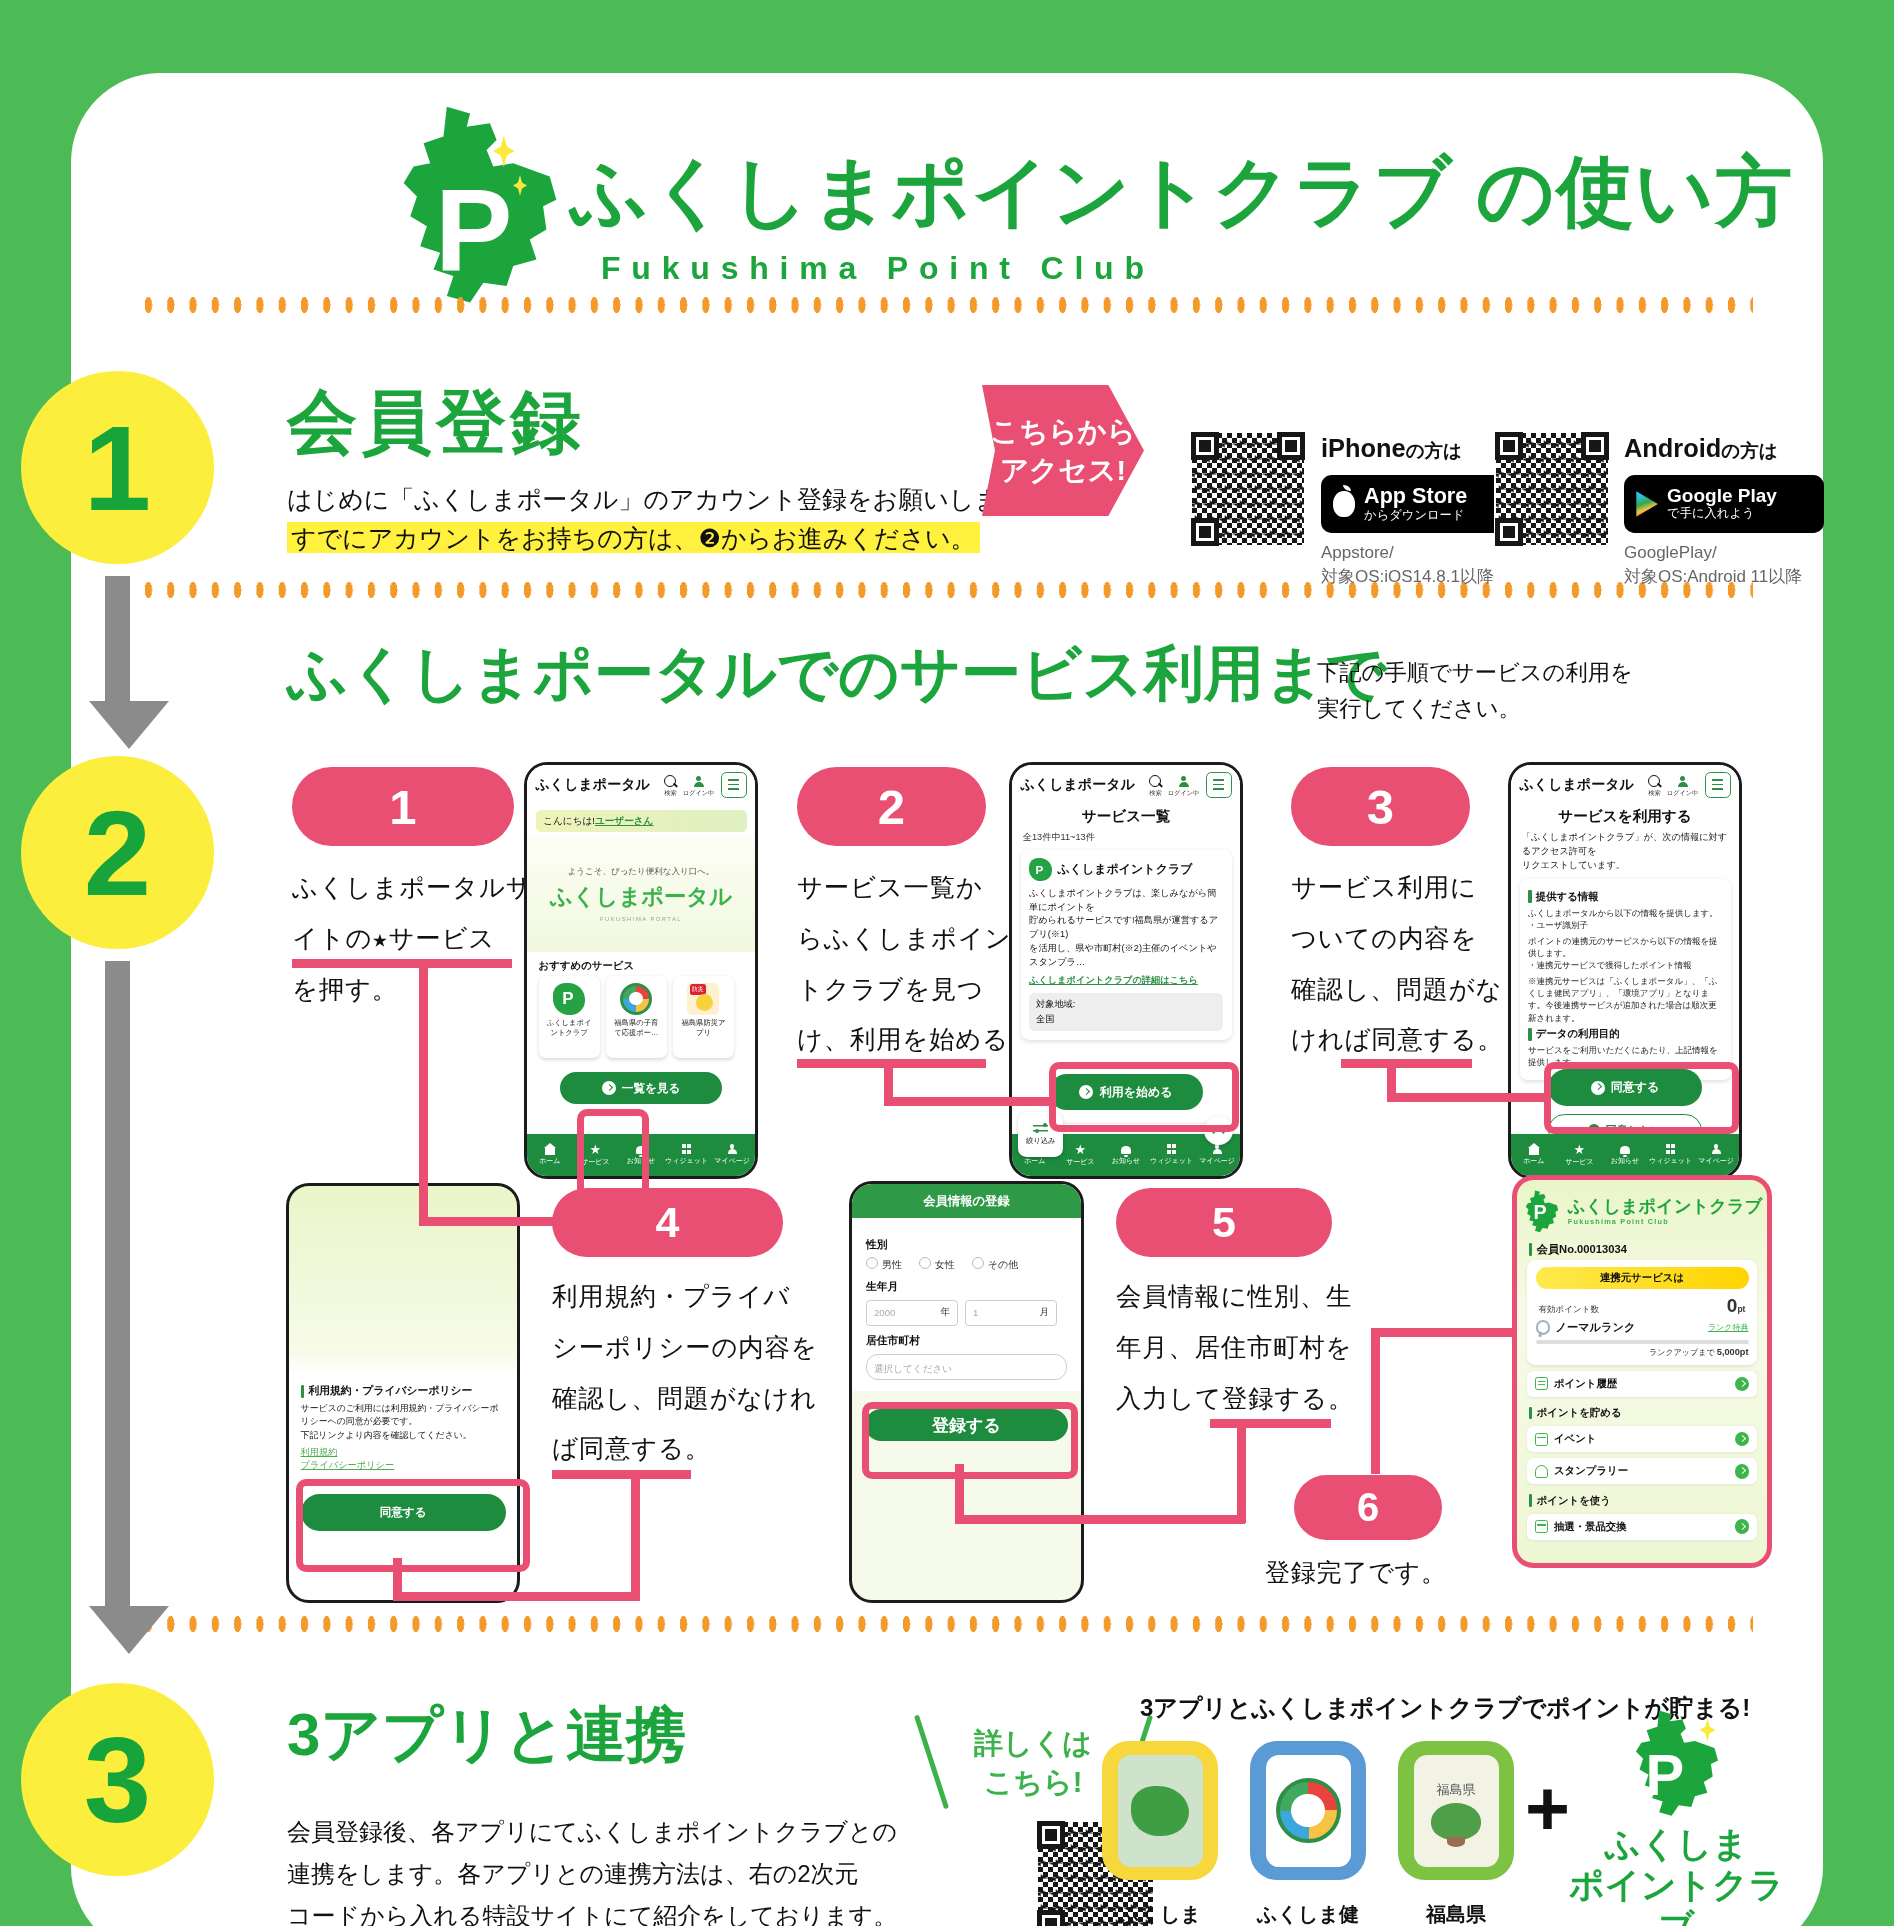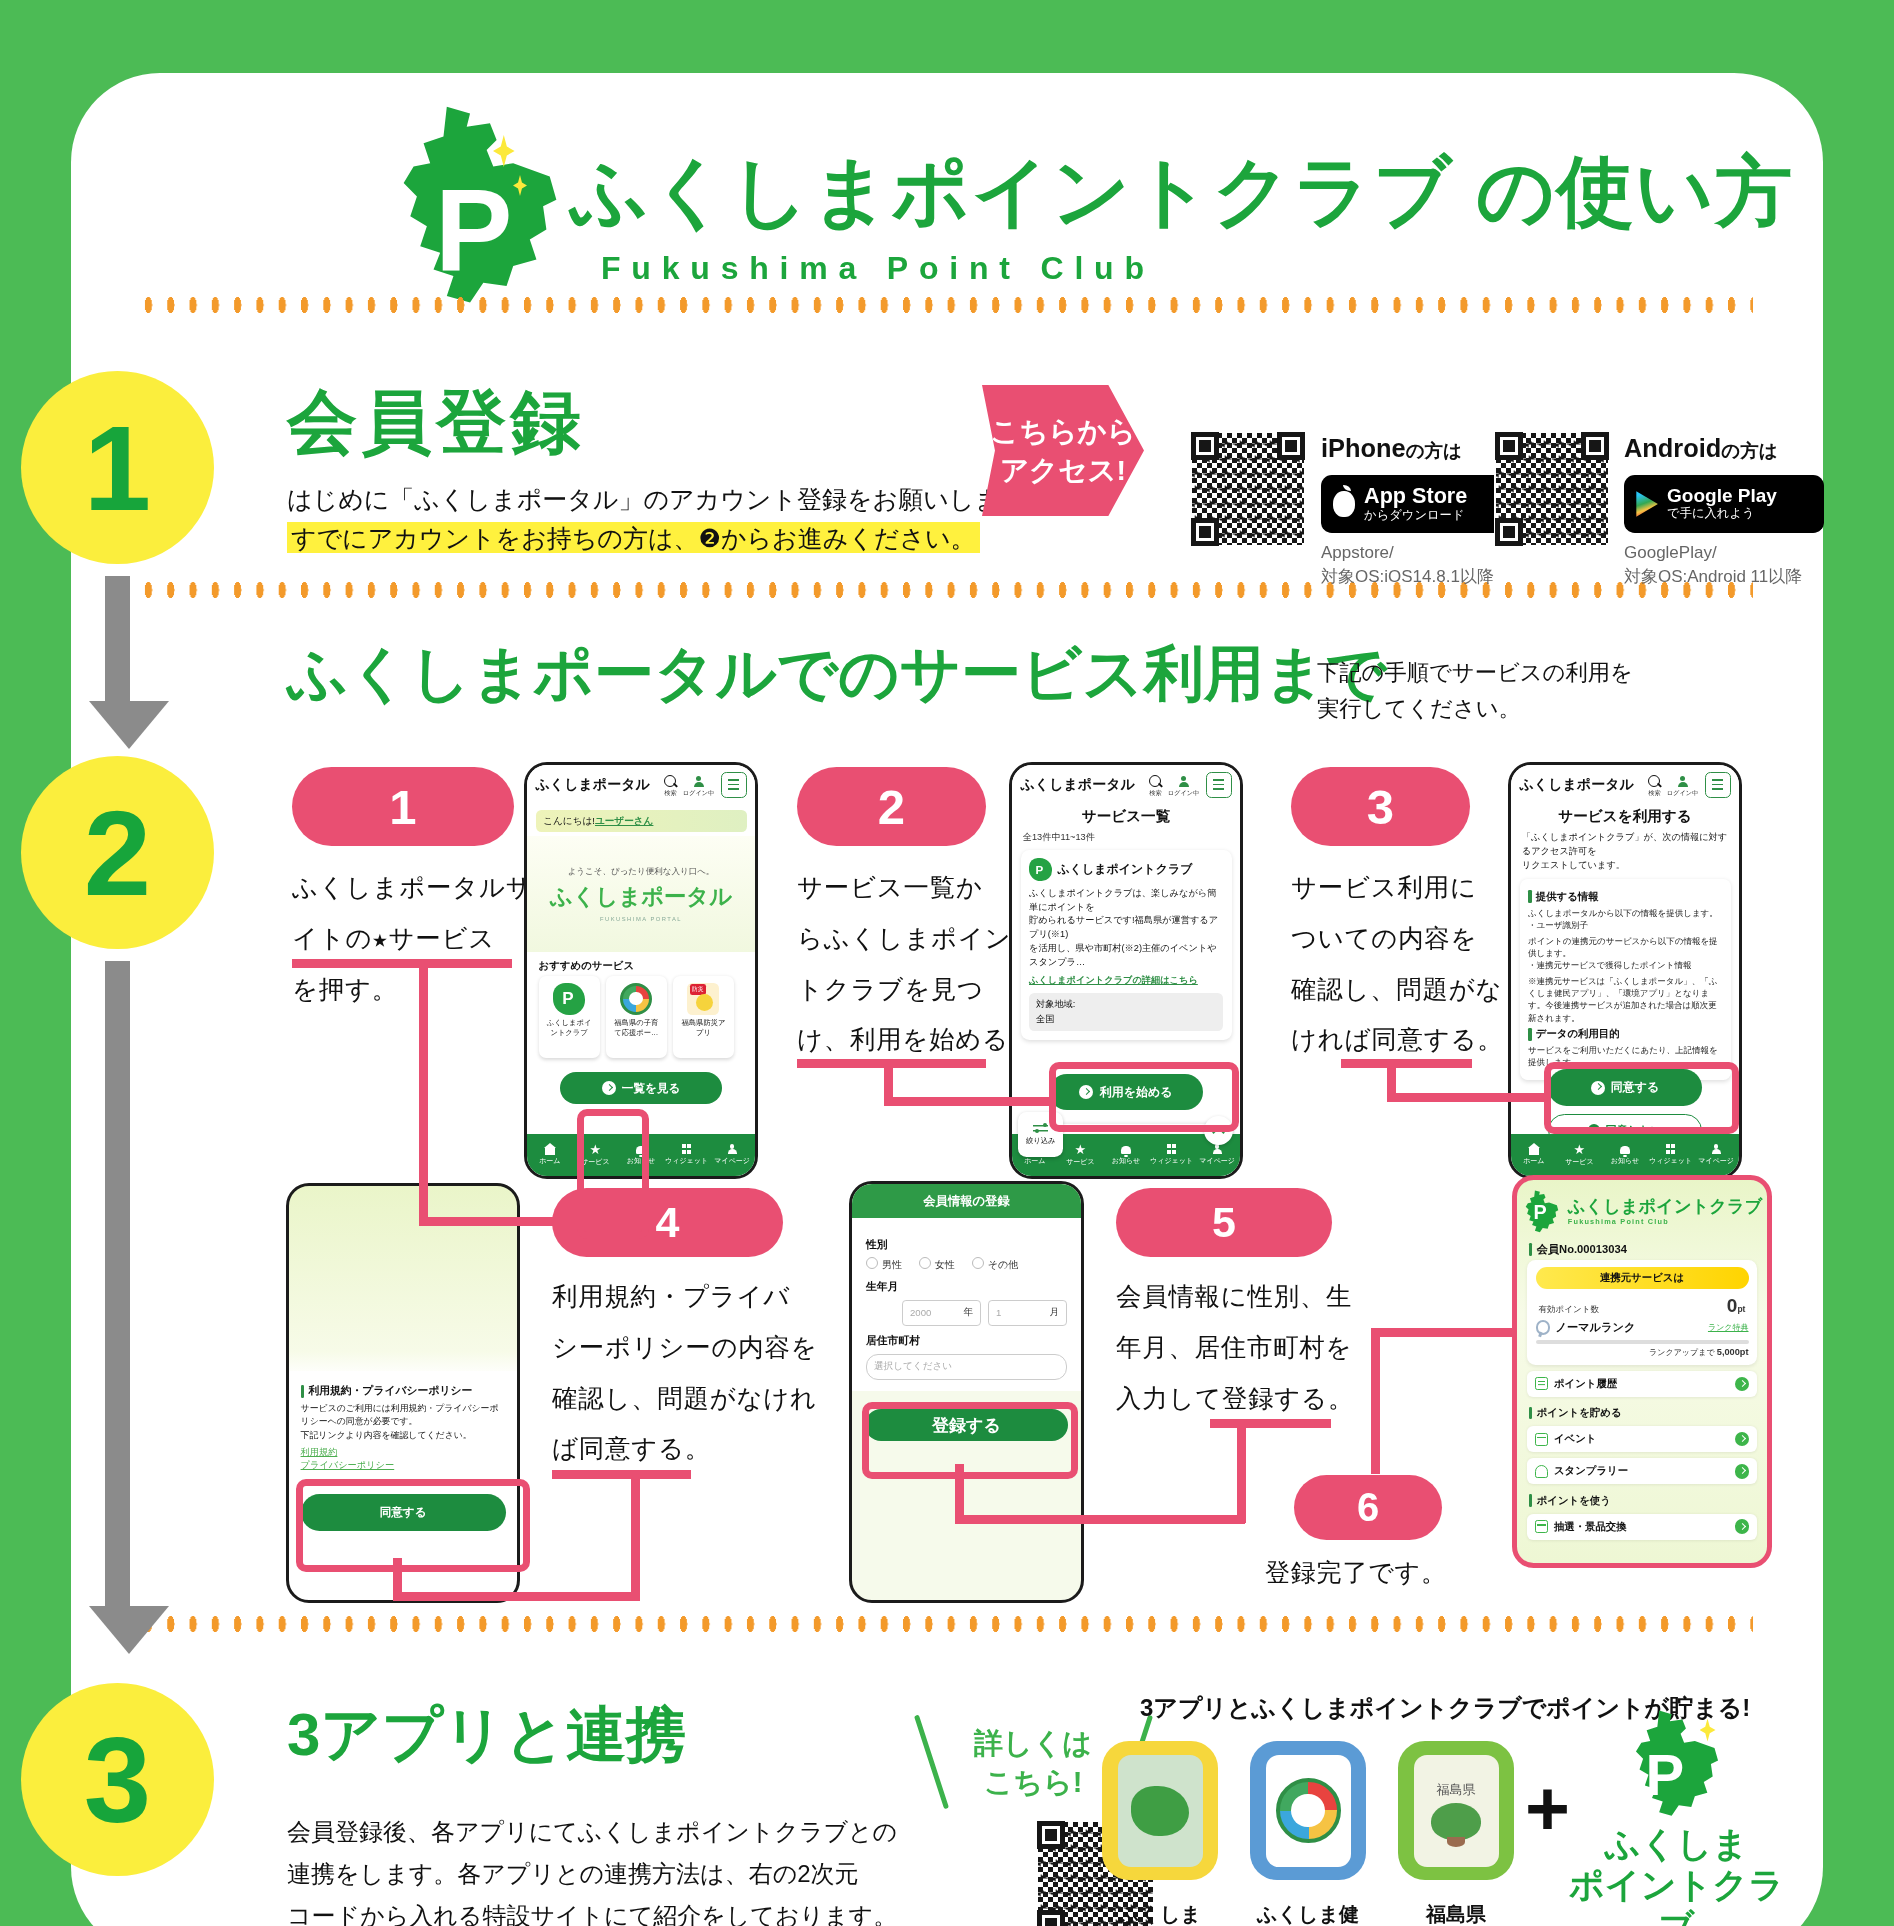--- a/index.html
+++ b/index.html
@@ -189,26 +189,26 @@
   #p4-btn{position:absolute;left:11.6px;top:308px;width:205px;height:37px;font-size:11.6px;}
 
   
   #phone5{left:849px;top:1181px;width:229px;height:416px;background:#f6faeb;}
   .r-head{height:34px;background:#2E9A47;color:#fff;display:flex;align-items:center;justify-content:center;
           font-size:12.3px;font-weight:bold;border-radius:0;}
   .r-form{background:#fff;margin:0;padding:11.6px 14px;}
   .r-label{font-size:10.8px;font-weight:bold;margin:8.5px 0 5.4px;}
   .r-radios{display:flex;gap:17px;font-size:10px;color:#333;align-items:center;}
   .radio{width:10px;height:10px;border:1.2px solid #bbb;border-radius:50%;display:inline-block;vertical-align:-1.5px;margin-right:3.9px;background:#fff;}
-  .r-inputs{display:flex;gap:7px;margin-left:36px;}
+  .r-inputs{display:flex;gap:7px;}
   .r-box{width:92px;height:26px;border:1.2px solid #ccc;border-radius:3.9px;display:flex;align-items:center;
          justify-content:space-between;padding:0 7px;box-sizing:border-box;font-size:9.6px;}
   .r-box .ph-v{color:#aaa;} .r-box .unit{color:#333;}
-  .r-select{width:201px;height:26px;border:1.2px solid #ccc;border-radius:12px;display:flex;align-items:center;
-            padding:0 7px;box-sizing:border-box;font-size:9.6px;color:#aaa;}
+  .r-select{width:201px;height:26px;border:1.2px solid #ccc;border-radius:12px;display:flex;align-items:flex-start;
+            padding:8px 7px;box-sizing:border-box;font-size:9.6px;color:#aaa;}
   #p5-btn{position:absolute;left:13px;top:225px;width:203px;height:32px;font-size:17px;border-radius:16px;}
 
   
   .pc-bg{background:linear-gradient(180deg,#e9f5c8,#f7fbe8 35%,#eef7d4);}
   #phone6{left:1512px;top:1175px;width:250px;height:383px;border:5.4px solid #E94F72;border-radius:21.6px;}
   .pc-head{display:flex;align-items:center;justify-content:center;gap:6.2px;padding-top:8.5px;}
   .pc-map{width:40px;height:46px;}
   .pc-ht{font-size:17.3px;font-weight:bold;color:#1CA53C;line-height:1.1;}
   .pc-hs{font-size:7.3px;color:#3CB24B;font-weight:bold;letter-spacing:1.2px;margin-top:1.5px;}
   .pc-mem{display:flex;align-items:center;gap:4.6px;margin:7px 0 3.9px 11.6px;font-size:11.2px;font-weight:bold;}

